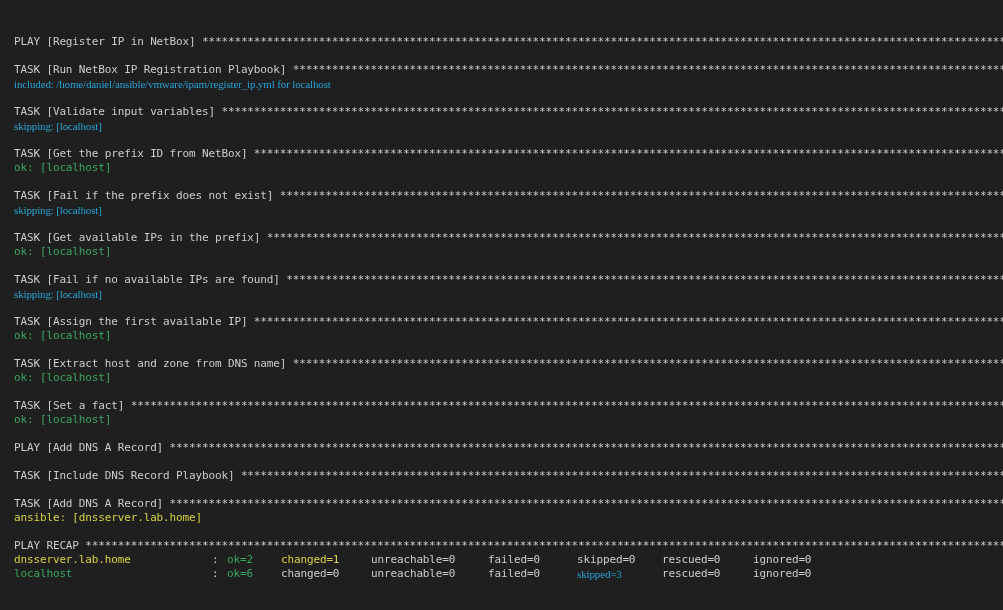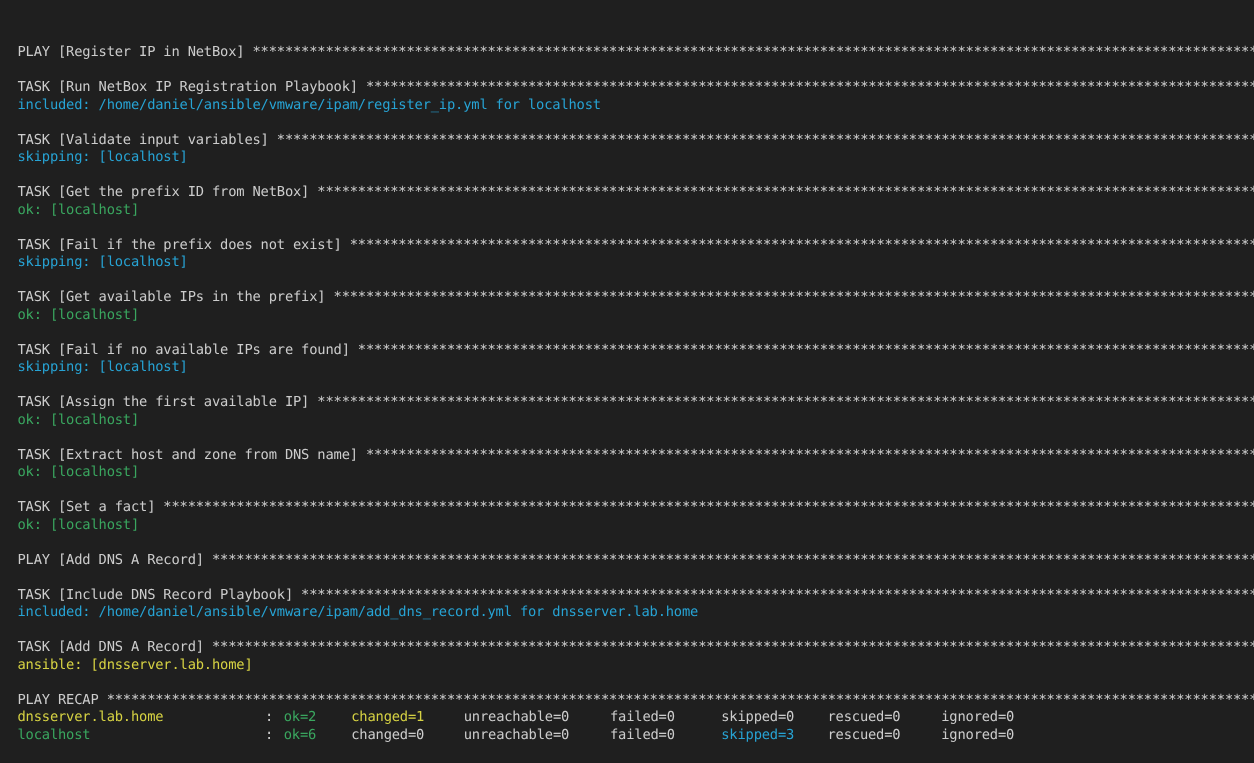--- a/index.html
+++ b/index.html
@@ -21,21 +21,21 @@
   }
   .line {
     position: relative;
     height: 14px;
     white-space: pre;
     overflow: hidden;
   }
   .abs { position: absolute; top: 0; }
   .c-fg     { color: var(--fg); }
   .c-green  { color: var(--green); }
-  .c-cyan   { color: var(--cyan); }
+  .c-cyan   { color: var(--cyan); font-family: Liberation Serif, serif; }
   .c-yellow { color: var(--yellow); }
 </style>
 </head>
 <body>
 
 <div id="term">
   <div class="line">
     
   </div>
   <div id="lines">
@@ -65,21 +65,20 @@
       <div class="line"> </div>
       <div class="line c-fg">TASK [Extract host and zone from DNS name] ****************************************************************************************************************************************************************</div>
       <div class="line c-green">ok: [localhost]</div>
       <div class="line"> </div>
       <div class="line c-fg">TASK [Set a fact] ****************************************************************************************************************************************************************</div>
       <div class="line c-green">ok: [localhost]</div>
       <div class="line"> </div>
       <div class="line c-fg">PLAY [Add DNS A Record] ****************************************************************************************************************************************************************</div>
       <div class="line"> </div>
       <div class="line c-fg">TASK [Include DNS Record Playbook] ****************************************************************************************************************************************************************</div>
-      <div class="line c-cyan">included: /home/daniel/ansible/vmware/ipam/add_dns_record.yml for dnsserver.lab.home</div>
       <div class="line"> </div>
       <div class="line c-fg">TASK [Add DNS A Record] ****************************************************************************************************************************************************************</div>
       <div class="line c-yellow">ansible: [dnsserver.lab.home]</div>
       <div class="line"> </div>
       <div class="line c-fg">PLAY RECAP ****************************************************************************************************************************************************************</div>
       <div class="line"><span class="c-yellow">dnsserver.lab.home</span><span class="c-fg abs" style="left: 198px;">:</span><span class="c-green abs" style="left: 213px;">ok=2</span><span class="c-yellow abs" style="left: 267px;">changed=1</span><span class="c-fg abs" style="left: 357px;">unreachable=0</span><span class="c-fg abs" style="left: 474px;">failed=0</span><span class="c-fg abs" style="left: 563px;">skipped=0</span><span class="c-fg abs" style="left: 648px;">rescued=0</span><span class="c-fg abs" style="left: 739px;">ignored=0</span></div>
       <div class="line"><span class="c-green">localhost</span><span class="c-fg abs" style="left: 198px;">:</span><span class="c-green abs" style="left: 213px;">ok=6</span><span class="c-fg abs" style="left: 267px;">changed=0</span><span class="c-fg abs" style="left: 357px;">unreachable=0</span><span class="c-fg abs" style="left: 474px;">failed=0</span><span class="c-cyan abs" style="left: 563px;">skipped=3</span><span class="c-fg abs" style="left: 648px;">rescued=0</span><span class="c-fg abs" style="left: 739px;">ignored=0</span></div>
     </div>
 </div>
 

